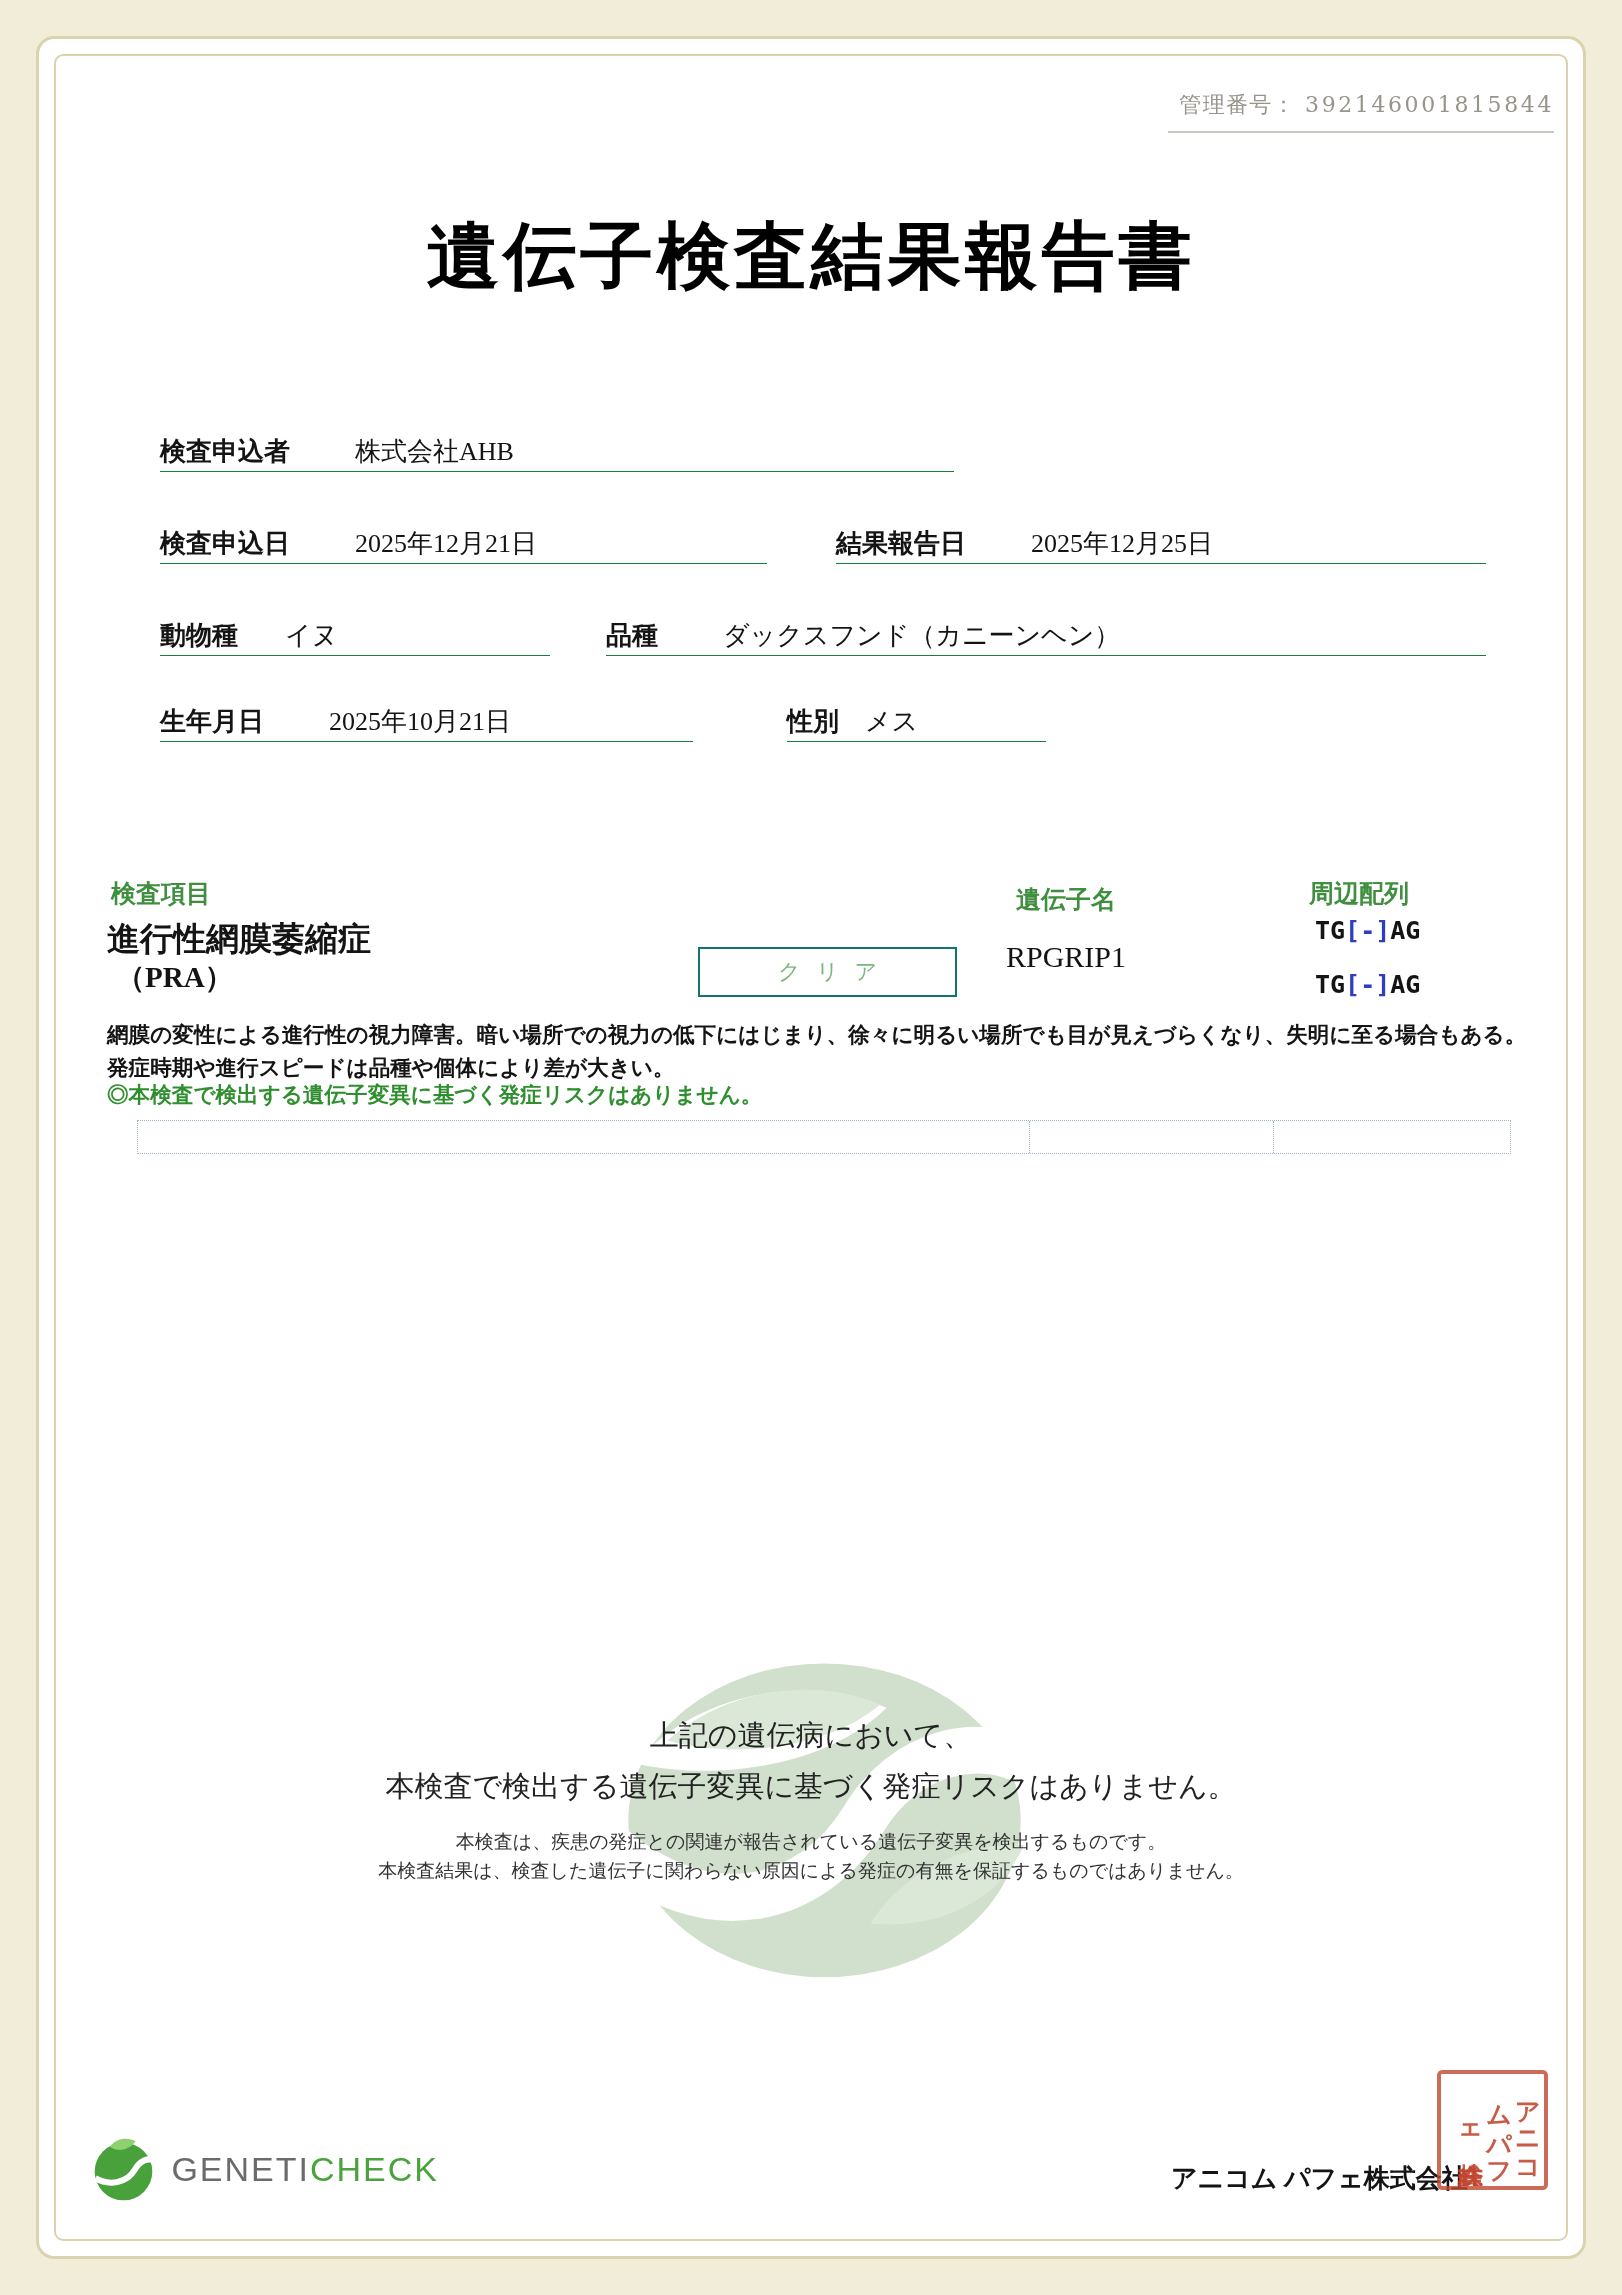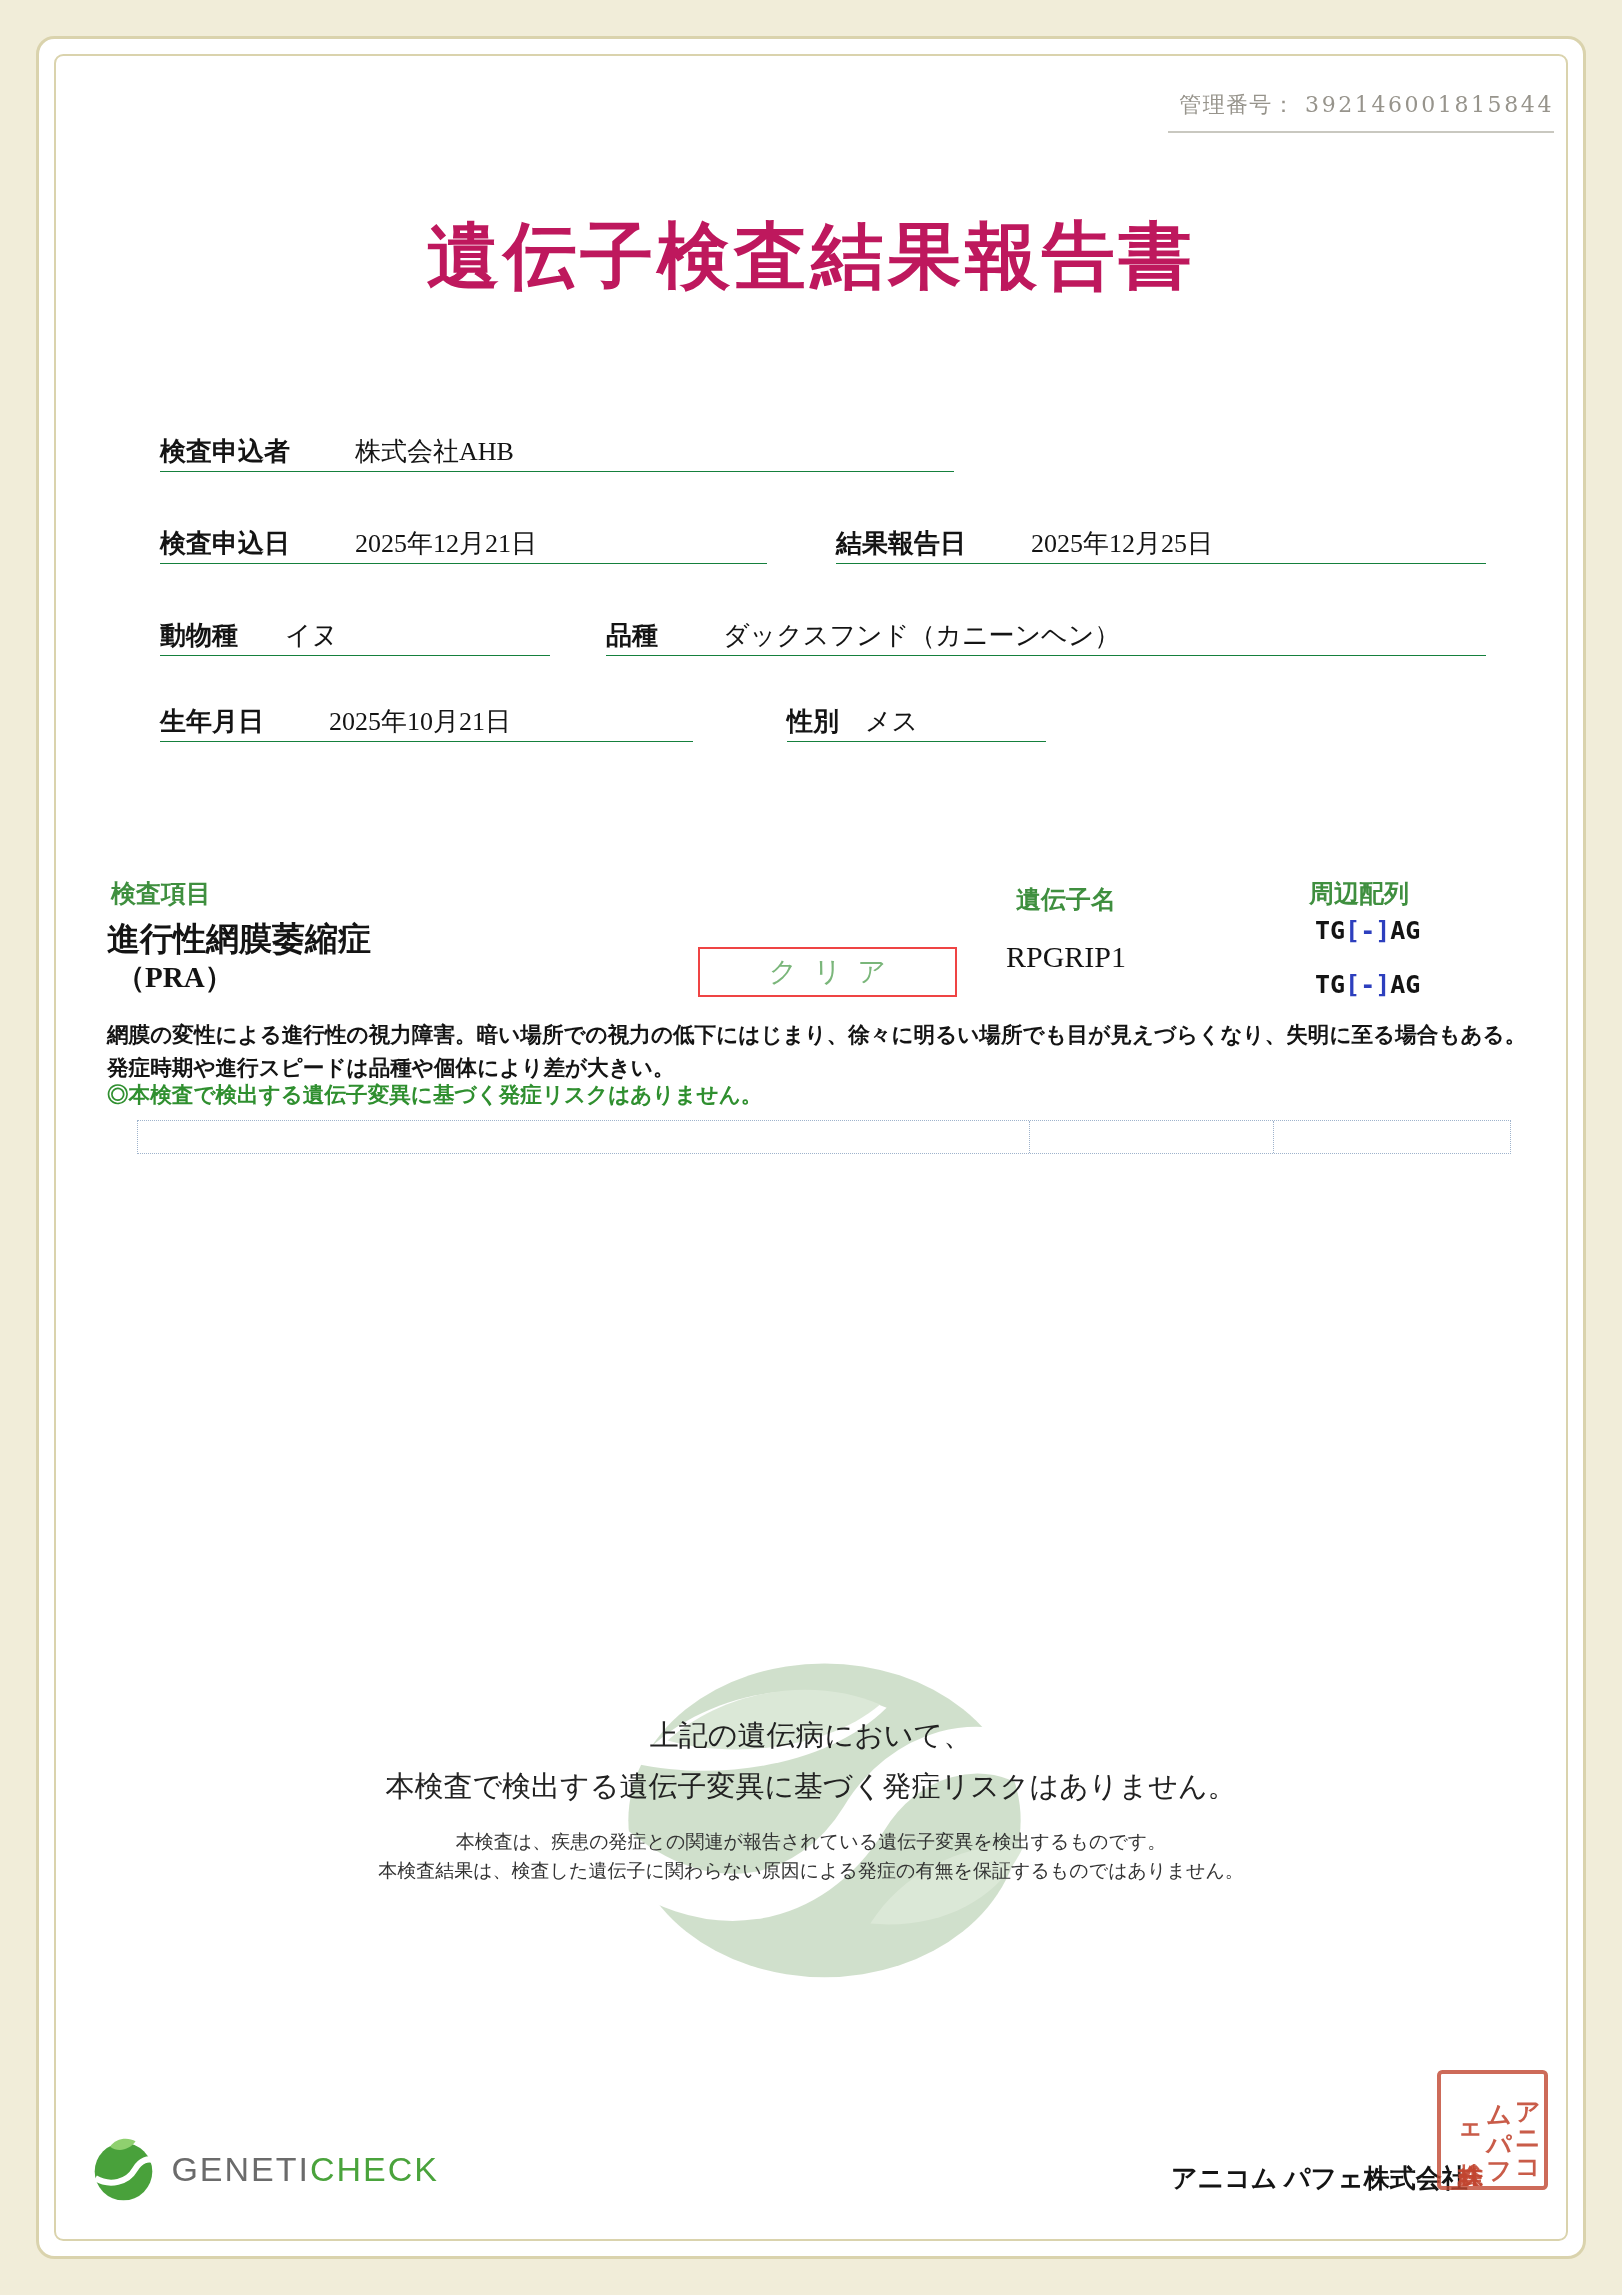--- a/index.html
+++ b/index.html
@@ -15,21 +15,21 @@
   .layer { position:absolute; inset:0; z-index:2; }
 
   
   .mgmt { position:absolute; top:90px; right:68px; width:386px; text-align:right;
           color:#97948c; font-size:22px; letter-spacing:1.3px;
           border-bottom:2.6px solid #c9c8c0; padding-bottom:10.5px; white-space:nowrap; }
   .mgmt .num { font-family:"DejaVu Serif", serif; letter-spacing:2.6px; margin-left:9.2px; }
 
   
   .title { position:absolute; top:208px; left:0; width:100%; text-align:center;
-           font-size:73px; font-weight:700; letter-spacing:3.9px; color:#be185d; white-space:nowrap; }
+           font-size:73px; font-weight:700; letter-spacing:3.9px; color:#000000; white-space:nowrap; }
 
   
   .field { position:absolute; height:38px; border-bottom:1px solid #15803d;
            font-size:26px; color:#141414; white-space:nowrap; }
   .flabel { font-weight:700; }
   .fvalue { font-weight:400; }
   .gap-lg { margin-right:65px; }
   .gap-md { margin-right:47px; }
   .gap-sm { margin-right:26px; }
 
@@ -45,22 +45,22 @@
   
   .sec-label { position:absolute; font-size:25px; font-weight:700; color:#3f8f3f; white-space:nowrap; }
   .l-item { left:111px;  top:877px; }
   .l-gene { left:1016px; top:883px; }
   .l-seq  { left:1309px; top:877px; }
 
   .test-name     { position:absolute; left:107px; top:917px; font-size:33px; font-weight:700; color:#141414; white-space:nowrap; }
   .test-name-sub { position:absolute; left:116px; top:958px; font-size:29px; font-weight:700; color:#141414; white-space:nowrap; }
 
   .result-box { position:absolute; left:698px; top:947px; width:259px; height:50px;
-                border:2px solid #ef4444; display:flex; align-items:center; justify-content:center;
-                color:#7ab67a; font-size:28px; letter-spacing:15.7px; text-indent:15.7px;
+                border:2px solid #0f766e; display:flex; align-items:center; justify-content:center;
+                color:#7ab67a; font-size:22px; letter-spacing:15.7px; text-indent:15.7px;
                 font-family:Liberation Serif, serif; white-space:nowrap; }
 
   .gene-name { position:absolute; left:1006px; top:940px; font-size:30px; color:#141414; white-space:nowrap; }
 
   .seq { position:absolute; font-family:"DejaVu Sans Mono", monospace; font-size:25px; font-weight:700; color:#141414; white-space:nowrap; }
   .seq-1 { left:1315px; top:916px; }
   .seq-2 { left:1315px; top:970px; }
   .seq .mid { color:#2d3fbe; }
 
   .desc { position:absolute; left:107px; top:1019px; font-size:21.6px; font-weight:700;

